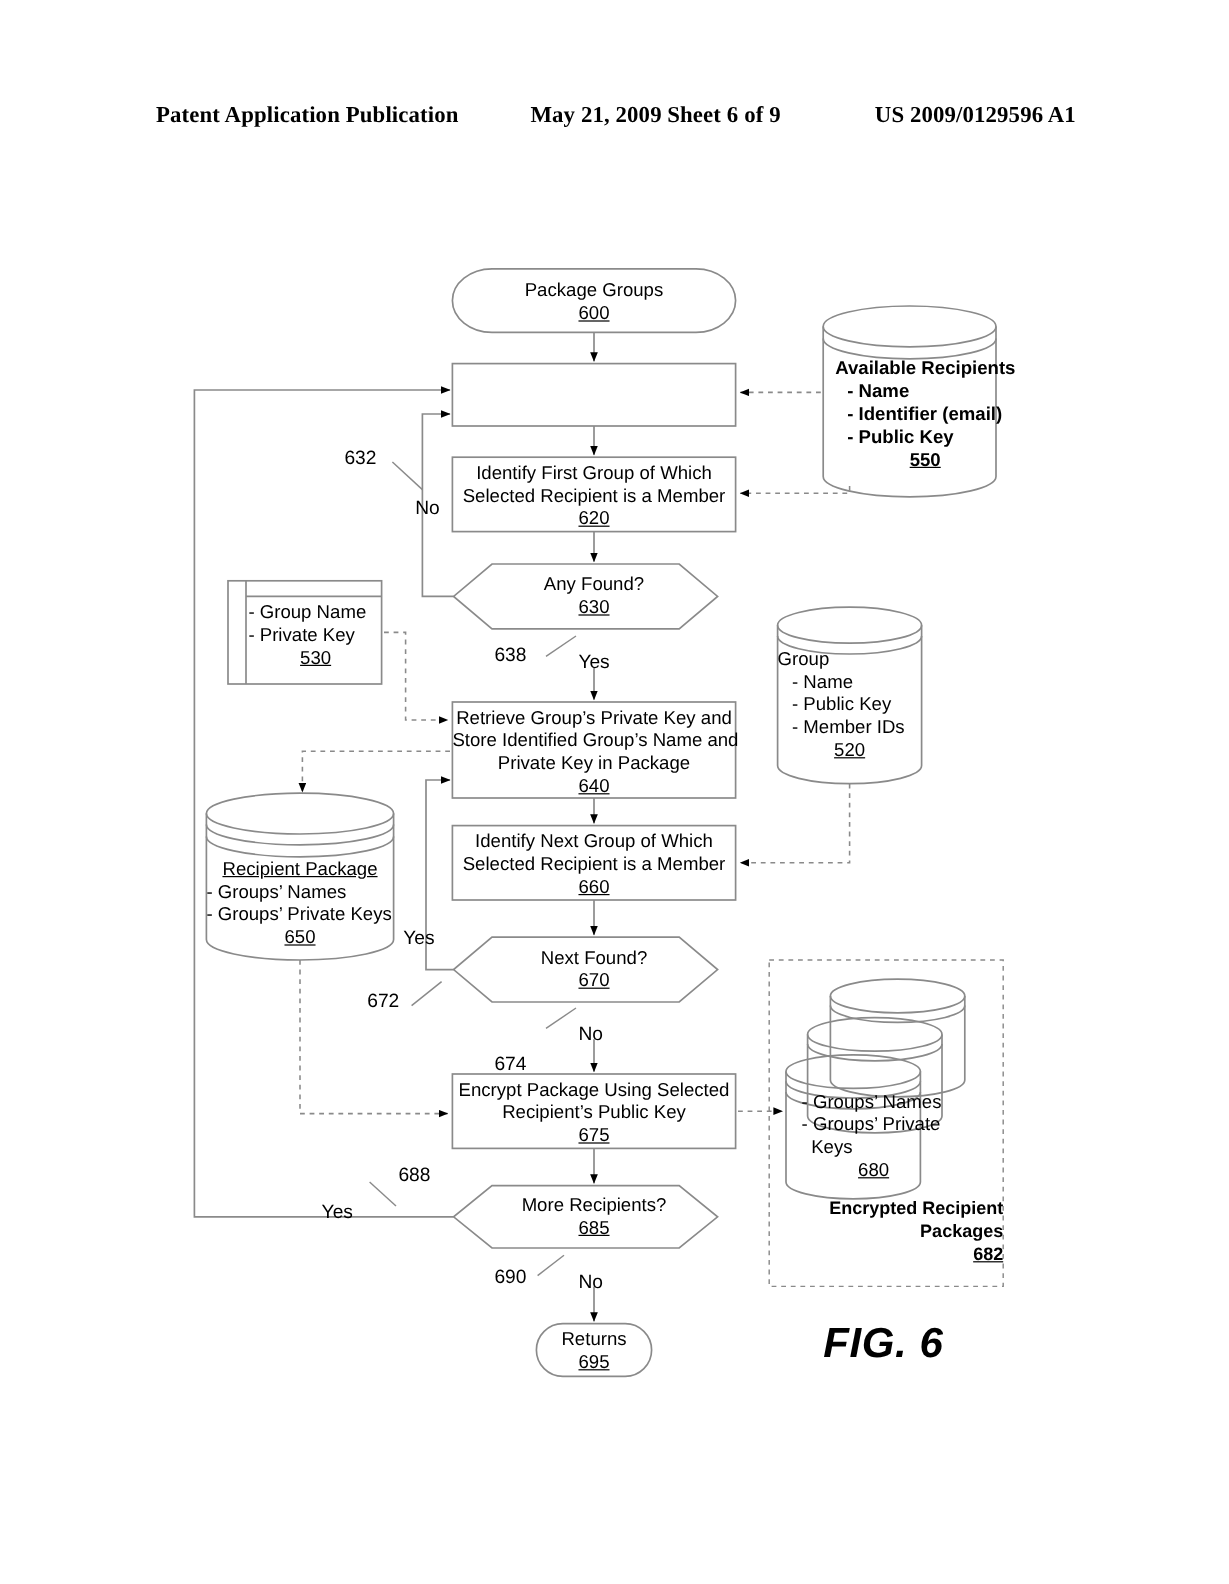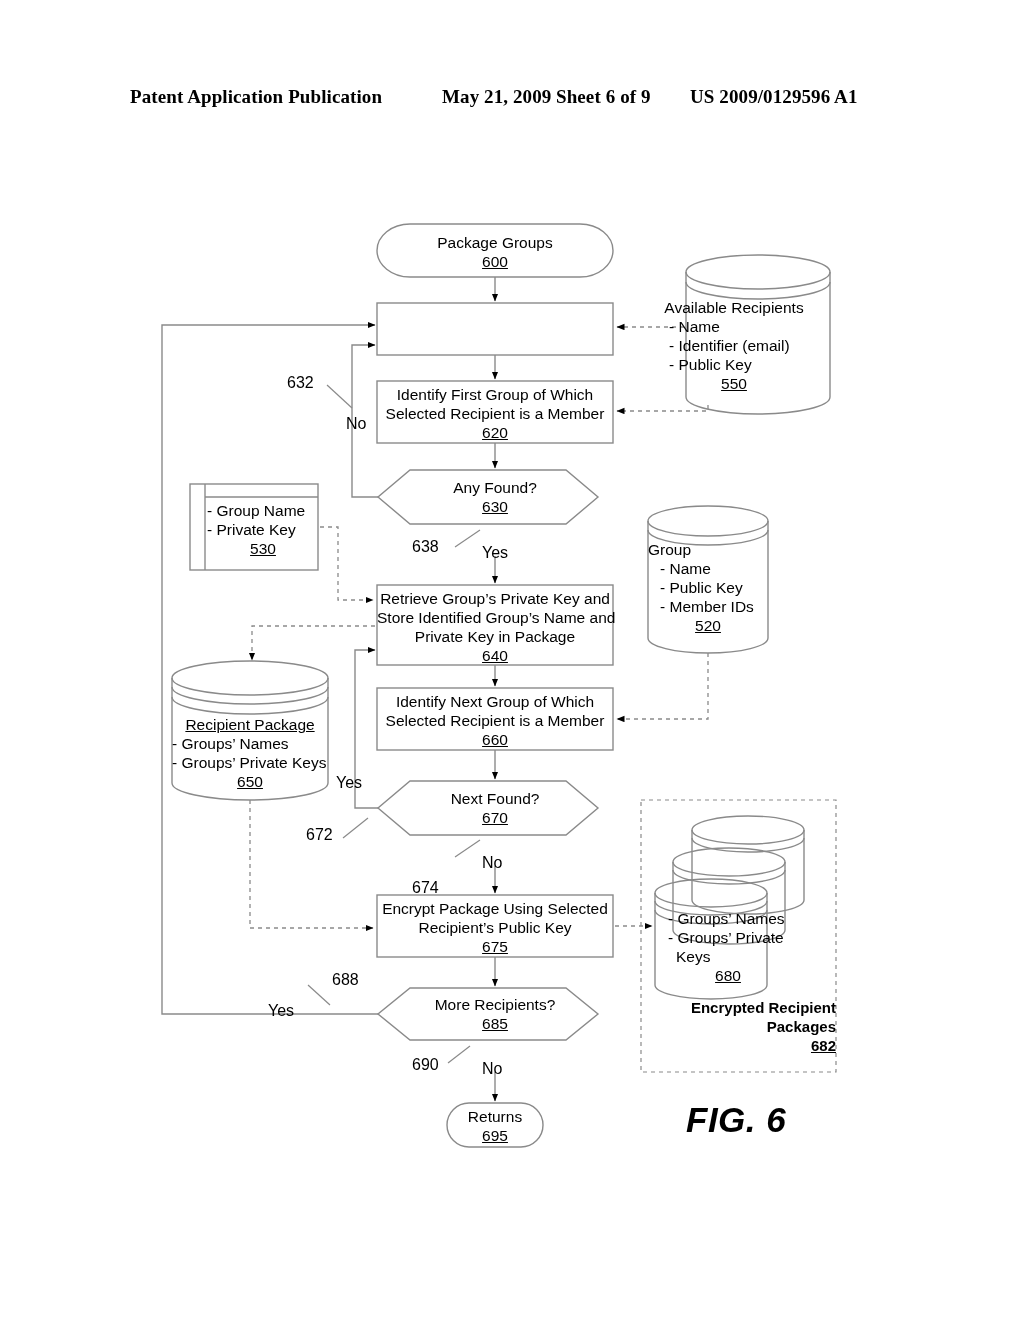--- a/index.html
+++ b/index.html
@@ -24,21 +24,21 @@
     width: 764px;
     font-family: "Liberation Serif", serif;
     font-weight: bold;
     font-size: 19px;
     letter-spacing: 0.1px;
     white-space: nowrap;
   }
   .page-header .ph-pub   { position: absolute; left: 0;   top: 0; }
   .page-header .ph-date  { position: absolute; left: 312px; top: 0; }
   .page-header .ph-sheet { position: absolute; left: 426px; top: 0; }
-  .page-header .ph-num   { position: absolute; left: 560px; top: 0; text-align: right; }
+  .page-header .ph-num   { position: absolute; left: 599px; top: 0; text-align: right; }
 
   
   #figure {
     position: absolute;
     left: 0;
     top: 0;
     width: 1024px;
     height: 1320px;
   }
   #figure svg {
@@ -261,21 +261,21 @@
   <div class="node" style="left:377px; top:995px; width:236px;">
     <span class="ln">More Recipients?</span>
     <span class="ref">685</span>
   </div>
 
   <div class="node" style="left:427px; top:1107px; width:136px;">
     <span class="ln">Returns</span>
     <span class="ref">695</span>
   </div>
 
-  <div class="node node-left" style="left:659px; top:298px; width:150px;">
+  <div class="node node-left" style="left:696px; top:298px; width:150px;font-weight:bold;">
     <span class="ln" style="text-align:center; display:block;">Available Recipients</span>
     <span class="ln" style="padding-left:10px;">- Name</span>
     <span class="ln" style="padding-left:10px;">- Identifier (email)</span>
     <span class="ln" style="padding-left:10px;">- Public Key</span>
     <span class="ref">550</span>
   </div>
 
   <div class="node node-left" style="left:648px; top:540px; width:120px;">
     <span class="ln" style="text-align:left; display:block;">Group</span>
     <span class="ln" style="padding-left:12px;">- Name</span>

